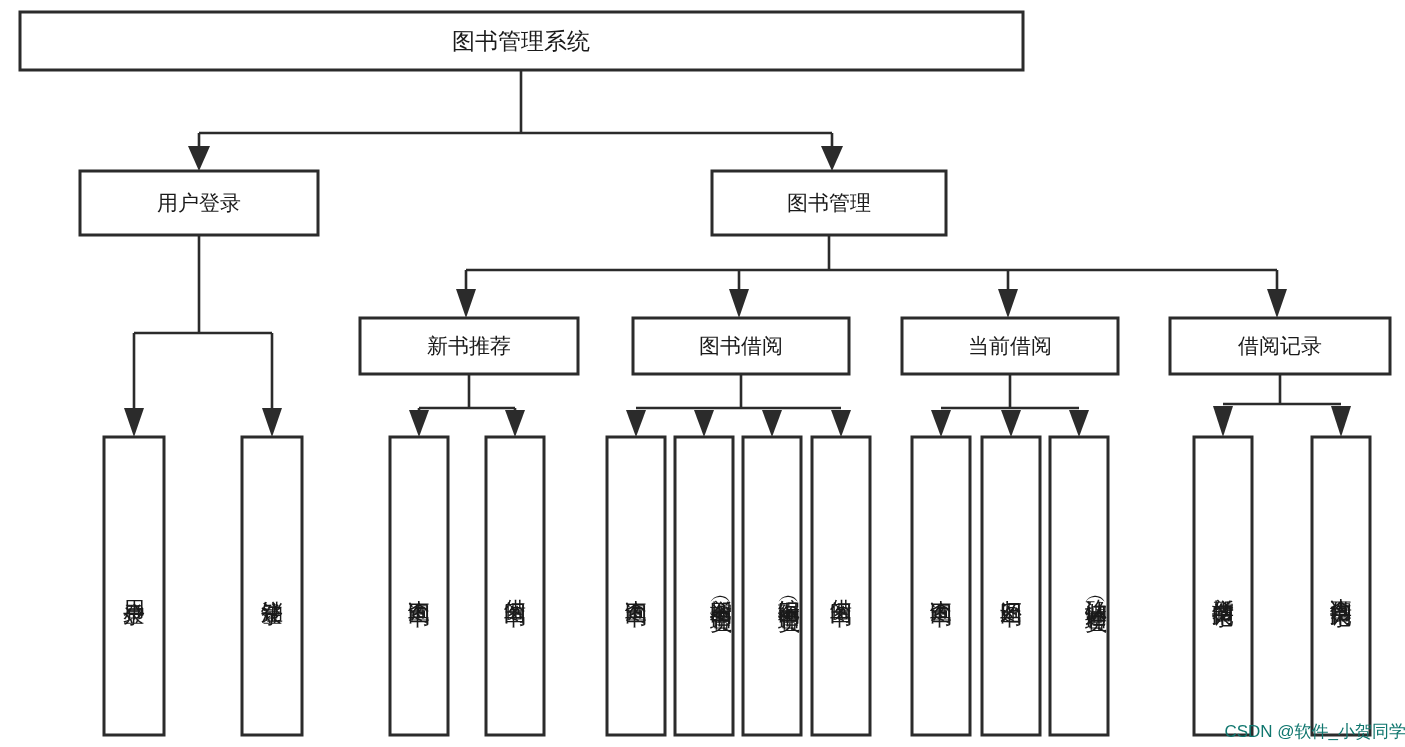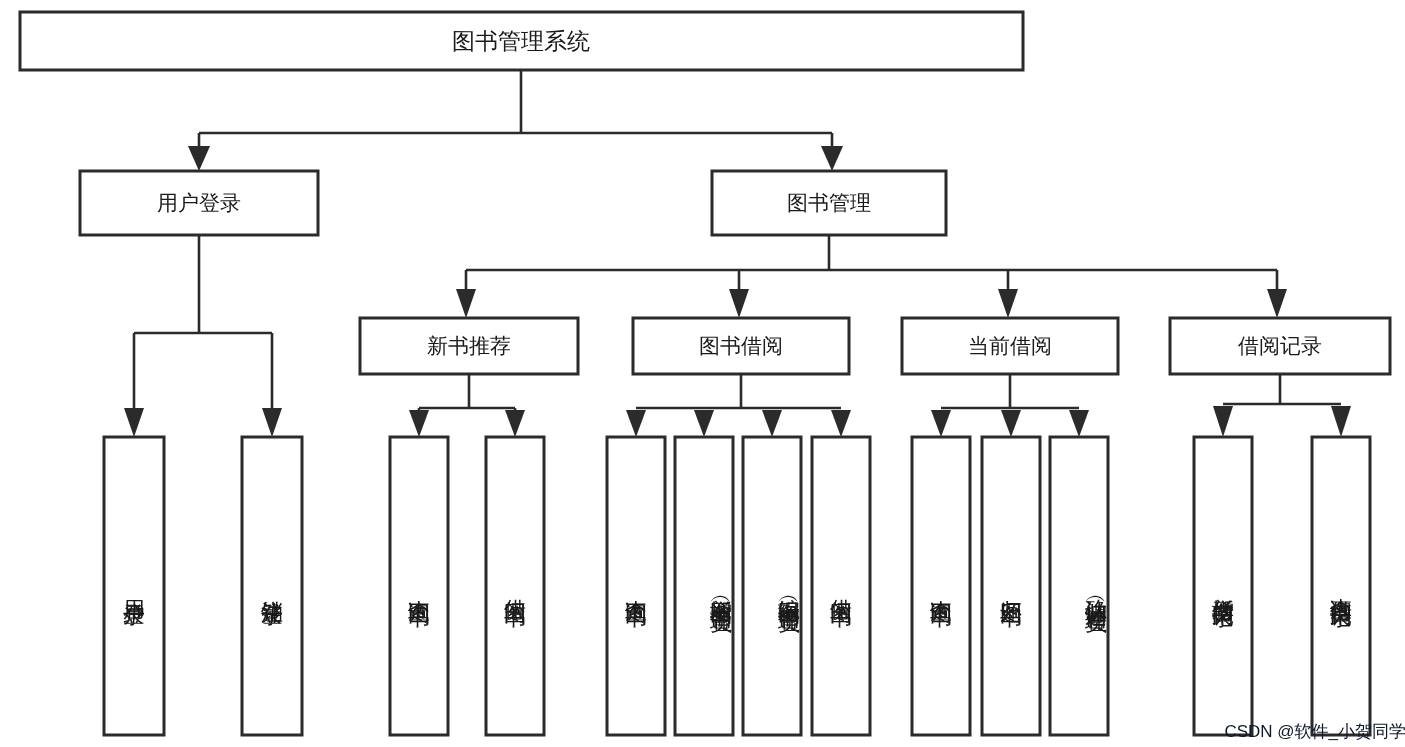--- a/index.html
+++ b/index.html
@@ -65,21 +65,21 @@
     white-space: nowrap;
     pointer-events: none;
   }
   .vlabel.mid { align-items: center; }
   .watermark {
     position: absolute;
     right: 8px;
     bottom: 4px;
     font-family: "Liberation Sans", "DejaVu Sans", sans-serif;
     font-size: 17px;
-    color: #0f172a;
+    color: #0f766e;
     white-space: nowrap;
     text-align: center;
   }
 </style>
 </head>
 <body>
 
 <div id="diagram-root">
 
   <svg id="tree-svg" viewBox="0 0 1405 747">

